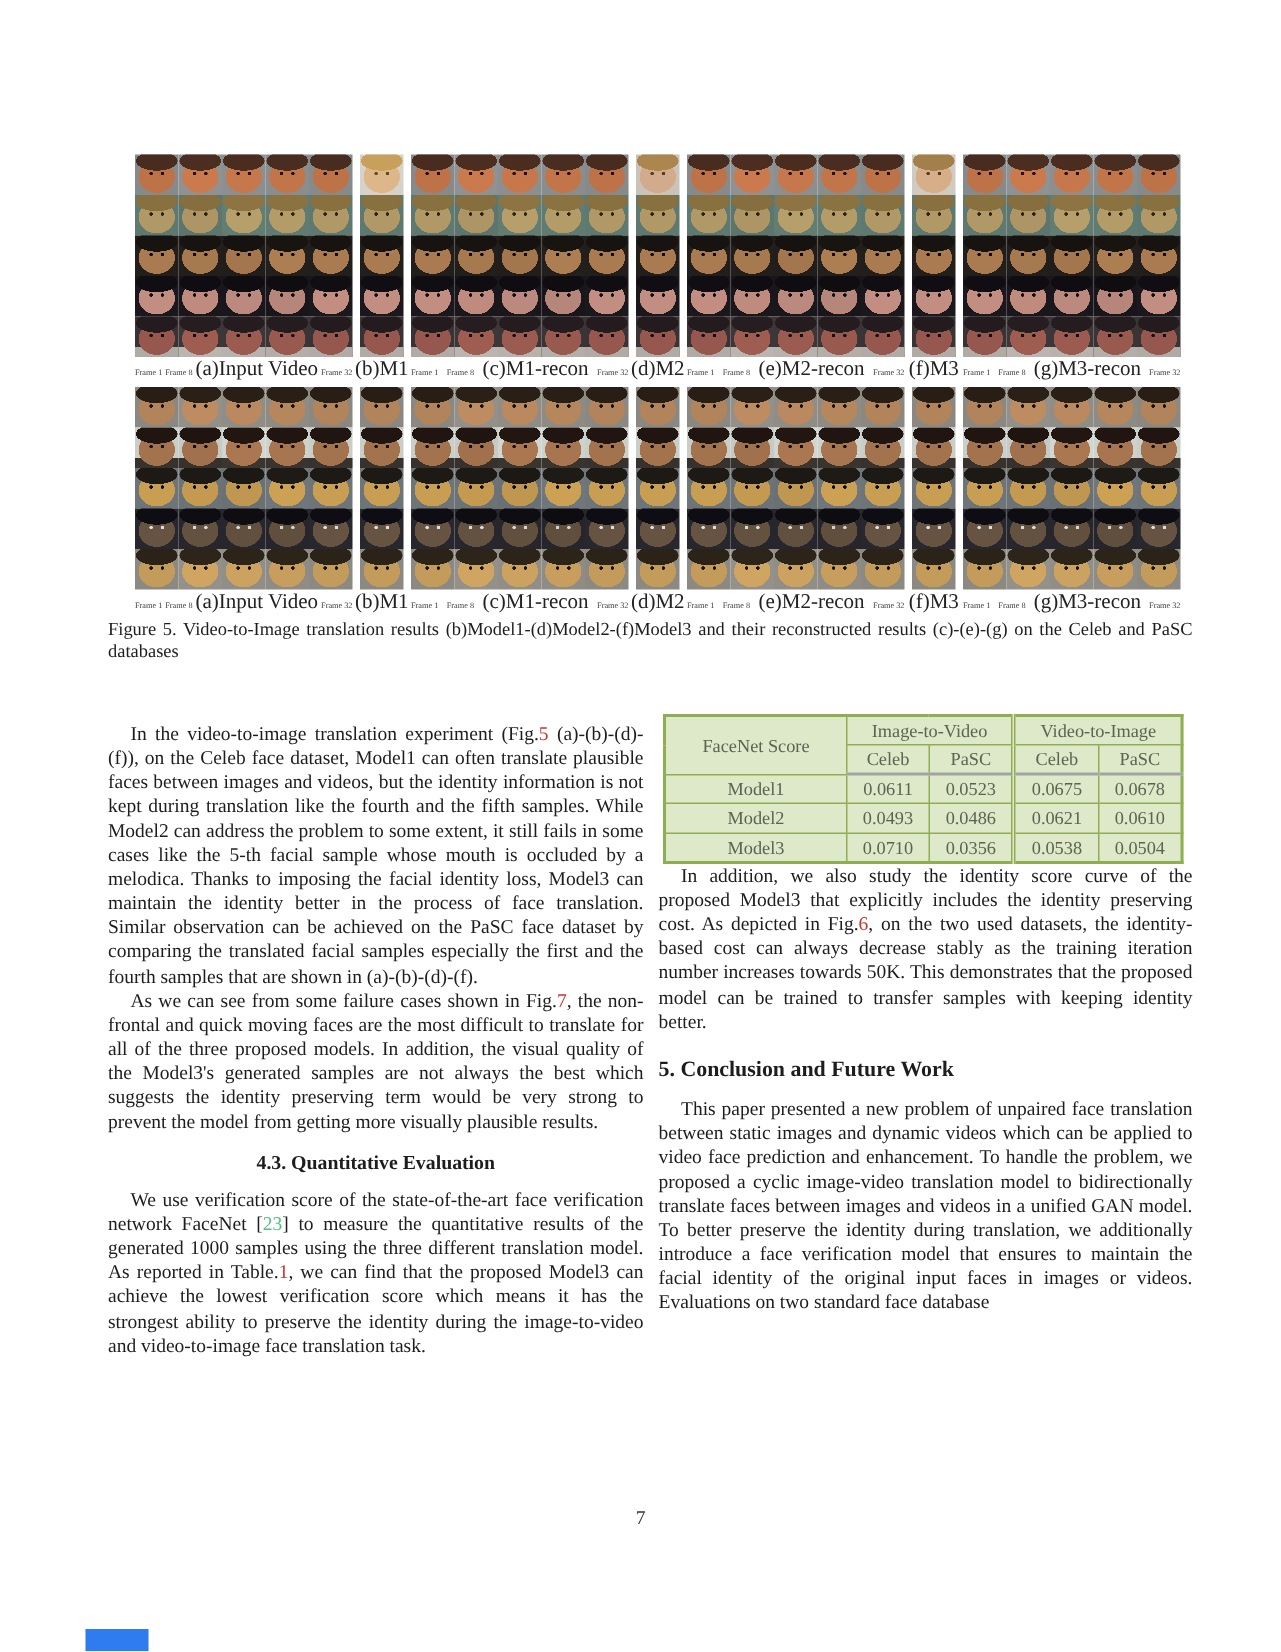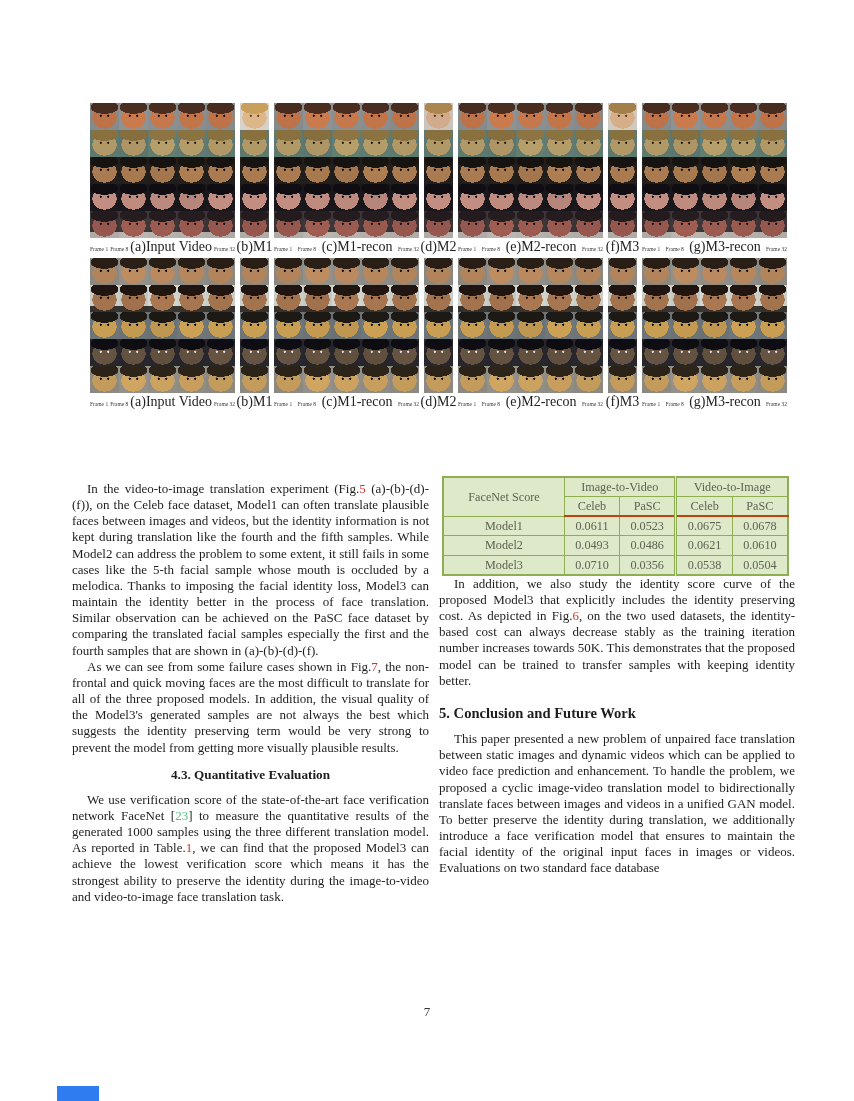--- a/index.html
+++ b/index.html
@@ -30,21 +30,21 @@
   .h5{font-size:14.6px;font-weight:bold;margin:16px 0 10px;text-indent:0;text-align:left;}
   .seg-red{color:#c8352c;}
   .seg-green{color:#55c07e;}
 
   
   .ftable{border-collapse:collapse;background:#dde9c8;border:2px solid #8fae52;
           color:#5d6253;font-size:12.2px;width:347px;margin-left:3px;}
   .ftable td{border:1px solid #8fae52;text-align:center;padding:1px 2px;height:16px;}
   .ftable .corner{width:116px;}
   .ftable .dbl{border-left:3px double #8fae52;}
-  .ftable .subhead td{border-bottom:2px solid #c2410c;}
+  .ftable .subhead td{border-bottom:2px solid #a3a3a3;}
   .table-caption{font-size:11.7px;line-height:14.5px;text-align:justify;margin-top:9px;color:#1d1d1d;}
   .rp1{margin-top:14px;}
 
   
   .page-number{position:absolute;left:0;top:1004px;width:854px;text-align:center;font-size:13px;color:#333;}
   .blue-bar{position:absolute;left:57px;top:1086px;width:42px;height:15px;background:#2f7bf0;}
 </style>
 </head>
 <body>
 
@@ -381,20 +381,21 @@
         </div>
         <div class="label-cell" style="width: 145px;">
           <span class="frame-label">Frame 1</span>
           <span class="frame-label">Frame 8</span>
           <span class="group-label">(g)M3-recon</span>
           <span class="frame-label">Frame 32</span>
         </div>
       </div>
   </div>
 
+  <div class="fig-caption"><span>Figure 5. Video-to-Image translation results (b)Model1-(d)Model2-(f)Model3 and their reconstructed results (c)-(e)-(g) on the Celeb and PaSC databases</span></div>
 
   <div class="col col-left">
     <p><span>In the video-to-image translation experiment (Fig.</span><span class="seg-red">5</span><span> (a)-(b)-(d)-(f)), on the Celeb face dataset, Model1 can often translate plausible faces between images and videos, but the identity information is not kept during translation like the fourth and the fifth samples. While Model2 can address the problem to some extent, it still fails in some cases like the 5-th facial sample whose mouth is occluded by a melodica.  Thanks to imposing the facial identity loss, Model3 can maintain the identity better in the process of face translation.  Similar observation can be achieved on the PaSC face dataset by comparing the translated facial samples especially the first and the fourth samples that are shown in (a)-(b)-(d)-(f).</span></p>
     <p><span>As we can see from some failure cases shown in Fig.</span><span class="seg-red">7</span><span>, the non-frontal and quick moving faces are the most difficult to translate for all of the three proposed models. In addition, the visual quality of the Model3's generated samples are not always the best which suggests the identity preserving term would be very strong to prevent the model from getting more visually plausible results.</span></p>
     <div class="h43">4.3. Quantitative Evaluation</div>
     <p><span>We use verification score of the state-of-the-art face verification network FaceNet [</span><span class="seg-green">23</span><span>] to measure the quantitative results of the generated 1000 samples using the three different translation model.  As reported in Table.</span><span class="seg-red">1</span><span>, we can find that the proposed Model3 can achieve the lowest verification score which means it has the strongest ability to preserve the identity during the image-to-video and video-to-image face translation task.</span></p>
   </div>
 
   <div class="col col-right">
 

